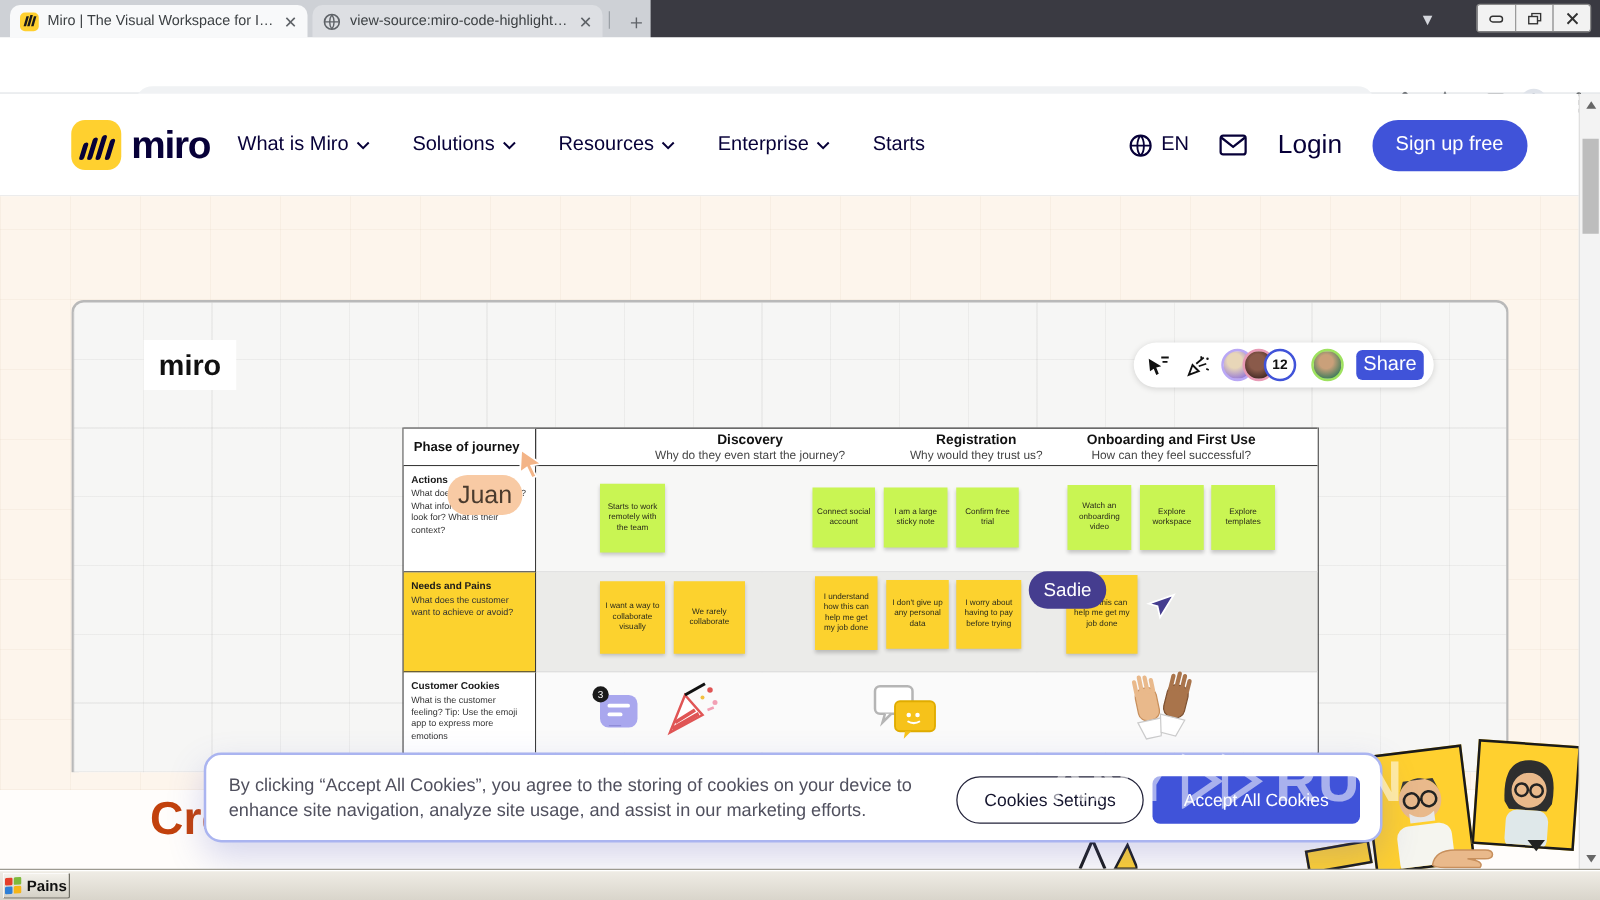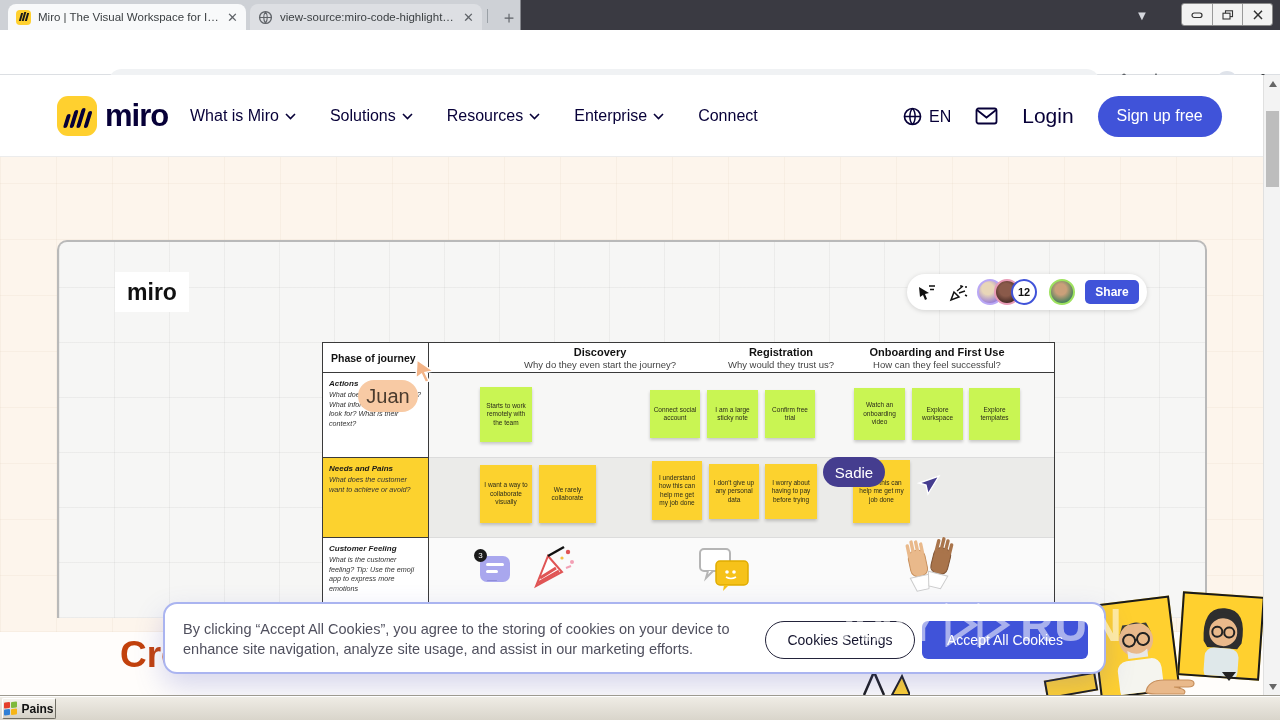--- a/index.html
+++ b/index.html
@@ -39,21 +39,21 @@
 
   
   .site-header { left:0; top:75px; width:1263px; height:82px; background:#fff; border-bottom:1px solid #ececec; }
   .logo-wrap { left:57px; top:96px; display:flex; align-items:center; gap:8px; }
   .logo-mark { width:40px; height:40px; background:#ffd02f; border-radius:11px; display:flex; align-items:flex-end; justify-content:center; gap:3px; padding-bottom:8px; overflow:hidden; }
   .logo-mark i { width:4px; background:#070038; border-radius:2px; transform:skewX(-17deg); }
   .logo-word { font-size:31px; font-weight:700; color:#070038; letter-spacing:-1px; }
   .main-nav { left:190px; top:75px; height:82px; display:flex; align-items:center; gap:34px; }
   .nav-item { display:flex; align-items:center; gap:6px; font-size:16px; color:#070038; cursor:pointer; }
   .hdr-right { left:903px; top:75px; height:82px; display:flex; align-items:center; gap:24px; }
-  .lang { display:flex; align-items:flex-end; gap:7px; font-size:16px; color:#070038; }
+  .lang { display:flex; align-items:center; gap:7px; font-size:16px; color:#070038; }
   .login { font-size:21px; color:#070038; }
   .signup-btn { width:124px; height:41px; border-radius:21px; background:#4053d9; color:#fff; font-size:16px; display:flex; align-items:center; justify-content:center; border:none; }
 
   
   .hero { left:0; top:157px; width:1263px; height:475px; background:#fdf5ec;
     background-image:repeating-linear-gradient(0deg, rgba(180,150,110,.07) 0 1px, transparent 1px 56px),
                      repeating-linear-gradient(90deg, rgba(180,150,110,.07) 0 1px, transparent 1px 56px); }
   .below-hero { left:0; top:632px; width:1263px; height:63px; background:#fffdfb; }
   .hero-heading { left:120px; top:634px; font-size:37px; font-weight:700; color:#c2410c; z-index:6; }
   .hero-sub { left:122px; top:678px; font-size:19px; font-weight:700; color:#15152e; z-index:6; white-space:nowrap; }
@@ -62,31 +62,31 @@
   .board { left:57px; top:240px; width:1150px; height:378px; background:#f6f6f5; border:2px solid #b9b9b9; border-bottom:none; border-radius:10px 10px 0 0; z-index:2;
     background-image:repeating-linear-gradient(0deg, rgba(0,0,0,.045) 0 1px, transparent 1px 55px),
                      repeating-linear-gradient(90deg, rgba(0,0,0,.045) 0 1px, transparent 1px 55px); }
   .board-logo { left:56px; top:30px; width:74px; height:40px; background:#fff; display:flex; align-items:center; justify-content:center; font-size:23px; font-weight:700; color:#111; }
   .collab-pill { left:848px; top:32px; width:240px; height:36px; background:#fff; border-radius:18px; box-shadow:0 1px 5px rgba(0,0,0,.15); display:flex; align-items:center; padding:0 6px 0 10px; }
   .av { width:26px; height:26px; border-radius:50%; border:2px solid; flex:none; }
   .av1 { border-color:#b9a7f5; background:radial-gradient(circle at 40% 35%, #e8d6b8 30%, #9b7fd4 75%); margin-left:8px; }
   .av2 { border-color:#e89ab5; background:radial-gradient(circle at 45% 40%, #8a5a4a 35%, #3c2420 80%); margin-left:-9px; }
   .av-count { width:26px; height:26px; border-radius:50%; background:#fff; border:2px solid #4053d9; margin-left:-9px; display:flex; align-items:center; justify-content:center; font-size:11px; font-weight:700; color:#111; flex:none; }
   .av3 { border-color:#9ee25f; background:radial-gradient(circle at 45% 38%, #caa07a 30%, #3a7a5a 78%); margin-left:12px; }
-  .share-btn { width:54px; height:24px; background:#4053d9; border-radius:5px; color:#fff; font-size:12px; font-weight:700; display:flex; align-items:center; justify-content:center; margin-left:10px; border:none; }
+  .share-btn { width:54px; height:24px; background:#4053d9; border-radius:5px; color:#fff; font-size:16px; font-weight:400; display:flex; align-items:center; justify-content:center; margin-left:10px; border:none; }
 
   
   .jtable { left:263px; top:100px; width:733px; height:262px; border-left:1.5px solid #3a3a3a; border-right:1.5px solid #3a3a3a; }
   .jt-header { position:relative; height:31px; background:#fff; border-top:1.5px solid #3a3a3a; border-bottom:1.5px solid #3a3a3a; }
   .jt-corner { position:absolute; left:0; top:0; width:106px; height:100%; border-right:1.5px solid #3a3a3a; display:flex; align-items:center; padding-left:8px; font-size:10.5px; font-weight:700; color:#111; background:#fff; }
   .jt-colhead { position:absolute; top:3px; transform:translateX(-50%); text-align:center; white-space:nowrap; }
   .jt-colhead .t { font-size:11px; font-weight:700; color:#111; }
   .jt-colhead .s { font-size:9.5px; color:#444; margin-top:1px; }
   .jt-row { position:relative; display:flex; }
-  .jt-label { width:106px; flex:none; border-right:1.5px solid #3a3a3a; border-bottom:1.5px solid #3a3a3a; padding:6px 6px; background:#fff;font-style:italic; }
+  .jt-label { width:106px; flex:none; border-right:1.5px solid #3a3a3a; border-bottom:1.5px solid #3a3a3a; padding:6px 6px; background:#fff; }
   .jt-label .t { font-size:8px; font-weight:700; color:#1a1a1a; margin-bottom:2px; }
   .jt-label .d { font-size:7.2px; color:#333; line-height:1.35; }
   .jt-band { flex:1; border-bottom:1px solid #dcdcdc; }
 
   .note { position:absolute; display:flex; align-items:center; justify-content:center; text-align:center; padding:3px; font-size:6.5px; line-height:1.3; color:#2a2a1a; box-shadow:0 2px 3px rgba(0,0,0,.2); z-index:4; }
   .note.green { background:#c9f553; }
   .note.yellow { background:#fcd22e; }
 
   .nametag { position:absolute; border-radius:16px; display:flex; align-items:center; justify-content:center; z-index:6; }
   .tag-juan { left:299px; top:138px; width:60px; height:32px; background:#f8caa4; color:#4a3b2e; font-size:20px; }
@@ -248,21 +248,21 @@
             <path d="M1 1 L5.5 5.5 L10 1" stroke="#070038" stroke-width="1.6" fill="none"></path>
           </svg>
         </span>
       <span class="nav-item">
           <span>Enterprise</span>
           <svg width="11" height="7">
             <path d="M1 1 L5.5 5.5 L10 1" stroke="#070038" stroke-width="1.6" fill="none"></path>
           </svg>
         </span>
       <span class="nav-item">
-          <span>Connect</span>
+          <span>Starts</span>
         </span>
     </nav>
     <div class="abs hdr-right" style="top:0">
       <span class="lang">
         <svg width="19" height="19" viewBox="0 0 19 19">
             <circle cx="9.5" cy="9.5" r="8" fill="none" stroke="#070038" stroke-width="1.7"></circle>
             <path d="M1.5 9.5 H17.5 M9.5 1.5 C6 5,6 14,9.5 17.5 M9.5 1.5 C13 5,13 14,9.5 17.5" fill="none" stroke="#070038" stroke-width="1.5"></path>
           </svg>
         <span>EN</span>
       </span>
@@ -324,21 +324,21 @@
       </div>
       <div class="jt-row" style="height:80px">
         <div class="jt-label" style="background:#fcd22e">
           <div class="t">Needs and Pains</div>
           <div class="d">What does the customer want to achieve or avoid?</div>
         </div>
         <div class="jt-band" style="background:#ebebe9"></div>
       </div>
       <div class="jt-row" style="height:64px">
         <div class="jt-label" style="border-bottom:none">
-          <div class="t">Customer Feeling</div>
+          <div class="t">Customer Cookies</div>
           <div class="d">What is the customer feeling? Tip: Use the emoji app to express more emotions</div>
         </div>
         <div class="jt-band" style="background:#fafafa;border-bottom:none"></div>
       </div>
     </div>
 
     <div class="note green" style="left:421px;top:145px;width:52px;height:55px">
         <span>Starts to work remotely with the team</span>
       </div>
     <div class="note green" style="left:591px;top:148px;width:50px;height:48px">

